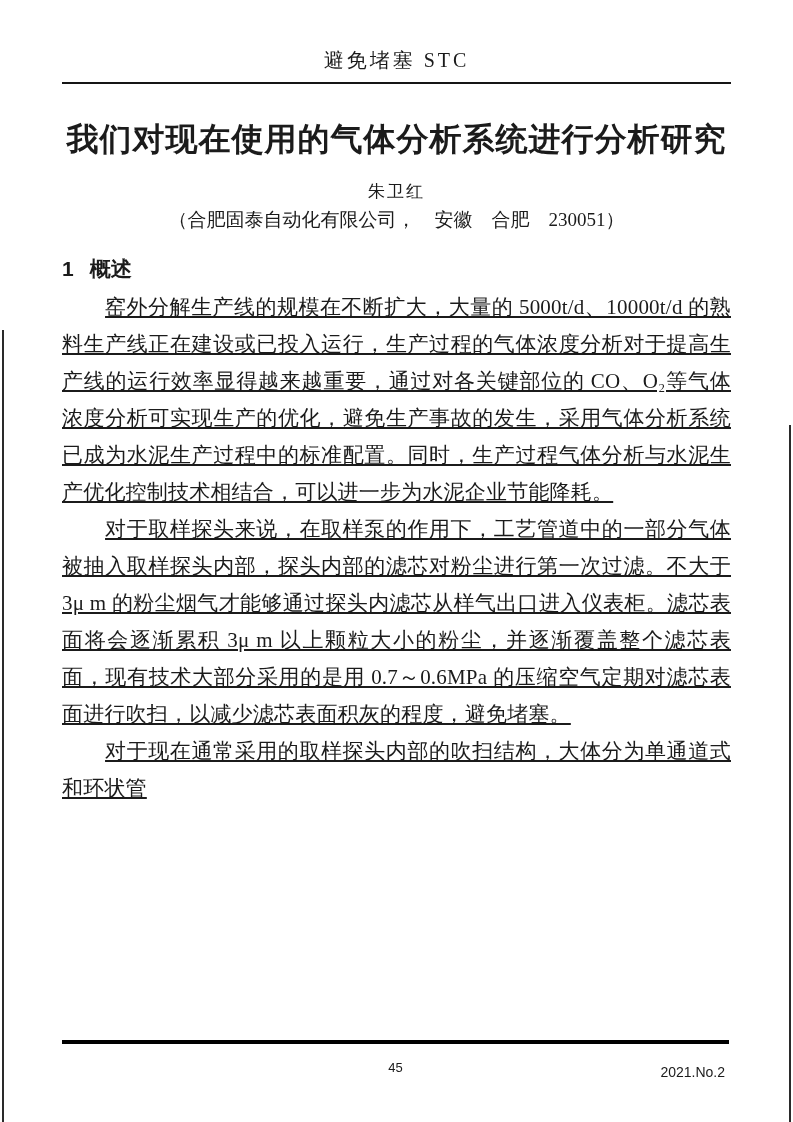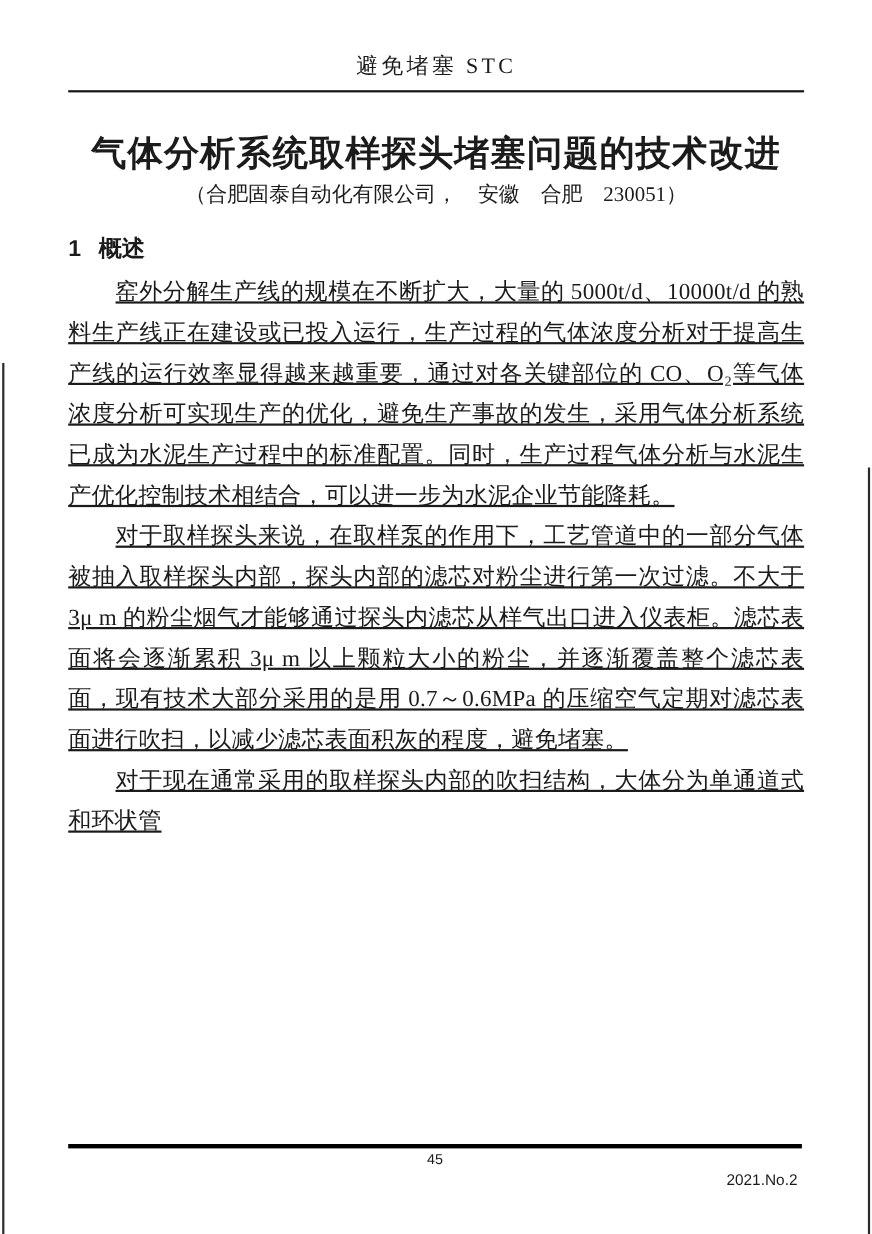--- a/index.html
+++ b/index.html
@@ -85,21 +85,21 @@
   }
   .footer-row{
     position:relative;
     height:20px;
     font-family:"Liberation Sans","DejaVu Sans",sans-serif;
   }
   .page-num{
     position:absolute;
     left:0;right:0;
     text-align:center;
-    top:2px;
+    top:16px;
     font-size:13px;
   }
   .issue{
     position:absolute;
     right:4px;
     top:20px;
     font-size:14px;
   }
 </style>
 </head>
@@ -109,22 +109,23 @@
 
   <div class="edge edge-left"></div>
   <div class="edge edge-right"></div>
 
   <div class="content">
 
     <div class="journal">避免堵塞 STC</div>
 
     <div class="header-rule"></div>
 
-    <h1 class="title">气体分析系统取样探头堵塞问题的技术改进</h1>
+    <h1 class="title">我们对现在使用的气体分析系统进行分析研究</h1>
 
+    <div class="author">朱卫红</div>
 
     <div class="affiliation">（合肥固泰自动化有限公司，　安徽　合肥　230051）</div>
 
     <h2 class="sec">
       <span class="sec-num">1</span><span class="sec-title">概述</span>
     </h2>
 
     <p class="body-para">窑外分解生产线的规模在不断扩大，大量的 5000t/d、10000t/d 的熟料生产线正在建设或已投入运行，生产过程的气体浓度分析对于提高生产线的运行效率显得越来越重要，通过对各关键部位的 CO、O₂等气体浓度分析可实现生产的优化，避免生产事故的发生，采用气体分析系统已成为水泥生产过程中的标准配置。同时，生产过程气体分析与水泥生产优化控制技术相结合，可以进一步为水泥企业节能降耗。</p>
 
 

